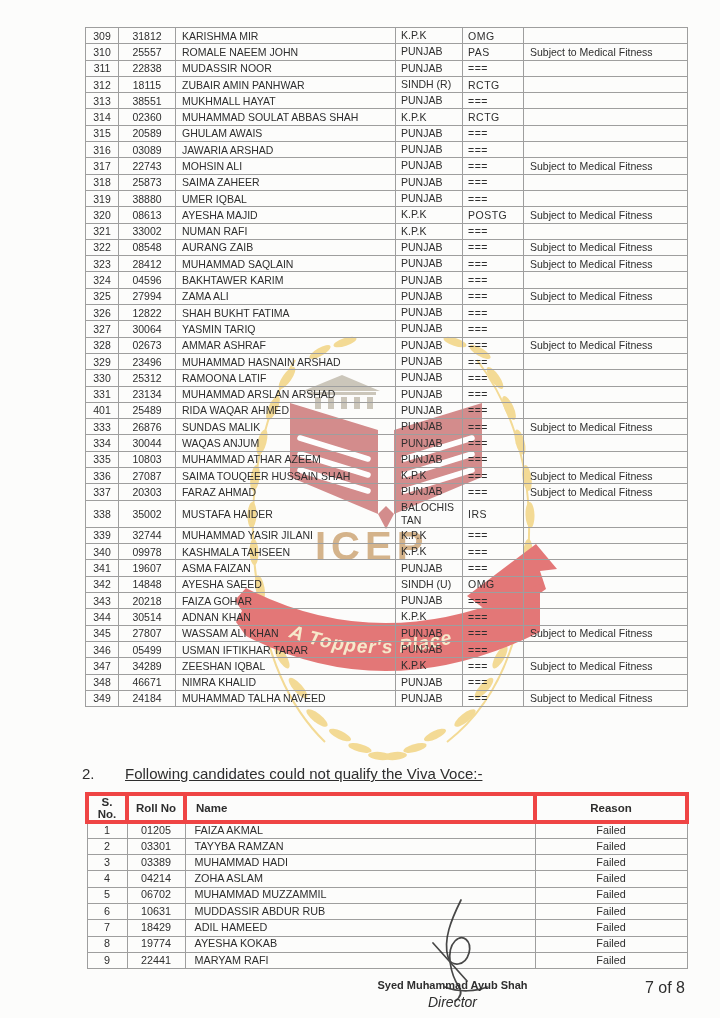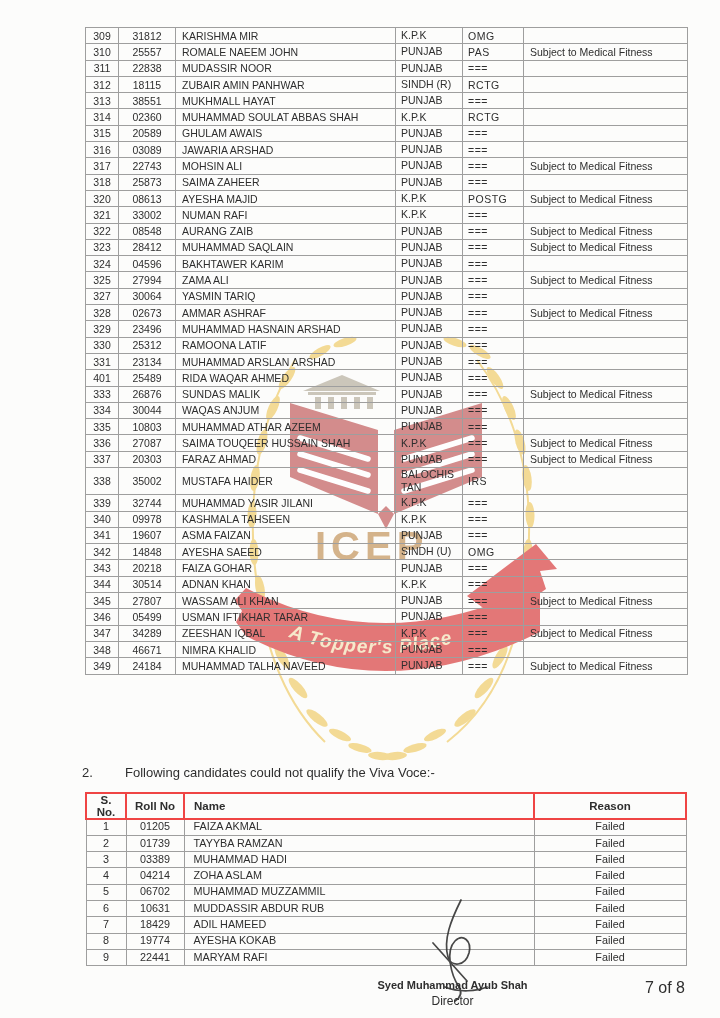--- a/index.html
+++ b/index.html
@@ -19,39 +19,39 @@
     padding:0 2px 0 5px;line-height:1.15;overflow:hidden;white-space:nowrap;
   }
   .t1 .c-sno{text-align:center;padding:0;}
   .t1 .c-roll{text-align:center;padding:0;}
   .t1 .c-name{padding-left:6px;}
   .t1 .c-province{white-space:normal;overflow-wrap:anywhere;line-height:1.25;}
   .t1 .c-status{letter-spacing:.5px;}
   .t1 .c-remark{padding-left:6px;}
 
   
-  .sec2{left:82px;top:765px;width:560px;font-size:13px;z-index:2;}
+  .sec2{left:82px;top:765px;width:560px;font-size:15px;z-index:2;text-decoration:underline;}
   .sec2 .num{display:inline-block;width:43px;}
 
   
   .t2{left:85px;top:792px;width:600px;z-index:2;}
   .t2 th{
-    border:2px solid #ef4444;font-size:11.5px;height:26px;padding:0 6px;
+    border:4px solid #ef4444;font-size:11.5px;height:26px;padding:0 6px;
     font-weight:bold;text-align:center;
   }
   .t2 th.c-name{text-align:left;padding-left:9px;}
   .t2 td{
     border:1px solid #9e9e9e;font-size:10.8px;height:16.3px;
     padding:0 2px;line-height:1.1;white-space:nowrap;overflow:hidden;text-align:center;
   }
   .t2 td.c-name{text-align:left;padding-left:9px;}
 
   
   .sig-name{left:345px;top:979px;width:215px;text-align:center;font-weight:bold;font-size:11px;z-index:4;}
-  .sig-title{left:345px;top:994px;width:215px;text-align:center;font-size:12px;z-index:4;}
+  .sig-title{left:345px;top:994px;width:215px;text-align:center;font-size:14px;z-index:4;font-style:italic;}
   .page-num{left:630px;top:979px;width:55px;text-align:right;font-size:16px;z-index:4;}
 
   .wm{left:235px;top:330px;z-index:1;}
   .signature{left:415px;top:875px;z-index:5;}
 </style>
 </head>
 <body>
 
 <svg class="abs wm" width="330" height="440" viewBox="0 0 330 440" opacity="0.93">
 
@@ -216,20 +216,28 @@
       </tr>
       <tr>
         <td class="c-sno">318</td>
         <td class="c-roll">25873</td>
         <td class="c-name">SAIMA ZAHEER</td>
         <td class="c-province">PUNJAB</td>
         <td class="c-status">===</td>
         <td class="c-remark"></td>
       </tr>
       <tr>
+        <td class="c-sno">319</td>
+        <td class="c-roll">38880</td>
+        <td class="c-name">UMER IQBAL</td>
+        <td class="c-province">PUNJAB</td>
+        <td class="c-status">===</td>
+        <td class="c-remark"></td>
+      </tr>
+      <tr>
         <td class="c-sno">320</td>
         <td class="c-roll">08613</td>
         <td class="c-name">AYESHA MAJID</td>
         <td class="c-province">K.P.K</td>
         <td class="c-status">POSTG</td>
         <td class="c-remark">Subject to Medical Fitness</td>
       </tr>
       <tr>
         <td class="c-sno">321</td>
         <td class="c-roll">33002</td>
@@ -262,20 +270,28 @@
         <td class="c-status">===</td>
         <td class="c-remark"></td>
       </tr>
       <tr>
         <td class="c-sno">325</td>
         <td class="c-roll">27994</td>
         <td class="c-name">ZAMA ALI</td>
         <td class="c-province">PUNJAB</td>
         <td class="c-status">===</td>
         <td class="c-remark">Subject to Medical Fitness</td>
+      </tr>
+      <tr>
+        <td class="c-sno">326</td>
+        <td class="c-roll">12822</td>
+        <td class="c-name">SHAH BUKHT FATIMA</td>
+        <td class="c-province">PUNJAB</td>
+        <td class="c-status">===</td>
+        <td class="c-remark"></td>
       </tr>
       <tr>
         <td class="c-sno">327</td>
         <td class="c-roll">30064</td>
         <td class="c-name">YASMIN TARIQ</td>
         <td class="c-province">PUNJAB</td>
         <td class="c-status">===</td>
         <td class="c-remark"></td>
       </tr>
       <tr>
@@ -478,21 +494,21 @@
   </thead>
   <tbody>
       <tr>
         <td class="c-sno">1</td>
         <td class="c-roll">01205</td>
         <td class="c-name">FAIZA AKMAL</td>
         <td class="c-reason">Failed</td>
       </tr>
       <tr>
         <td class="c-sno">2</td>
-        <td class="c-roll">01739</td>
+        <td class="c-roll">03301</td>
         <td class="c-name">TAYYBA RAMZAN</td>
         <td class="c-reason">Failed</td>
       </tr>
       <tr>
         <td class="c-sno">3</td>
         <td class="c-roll">03389</td>
         <td class="c-name">MUHAMMAD HADI</td>
         <td class="c-reason">Failed</td>
       </tr>
       <tr>

